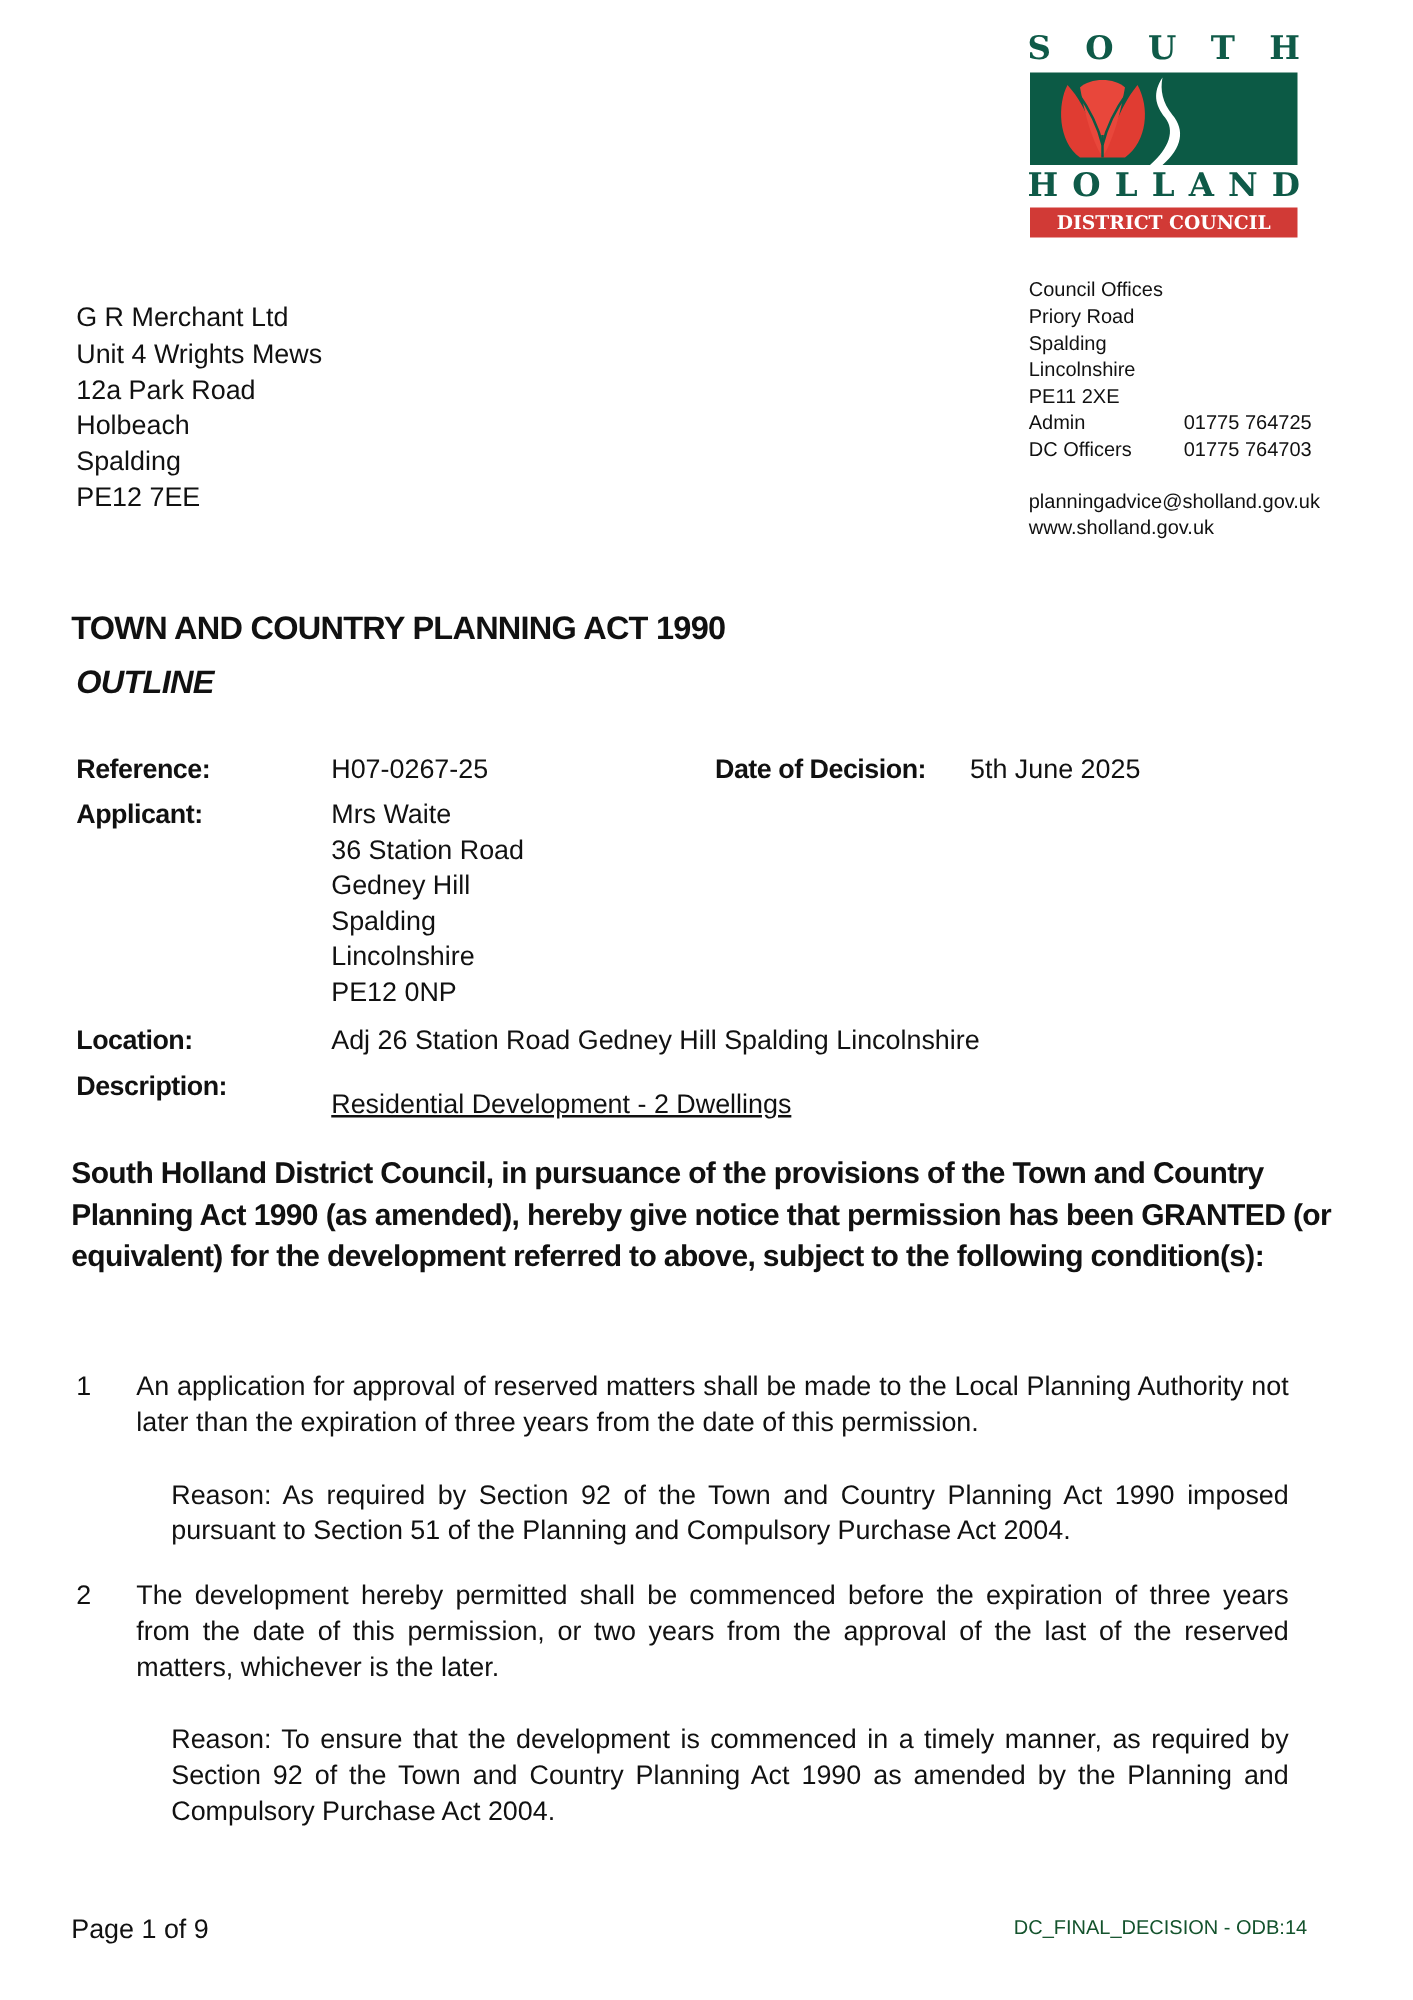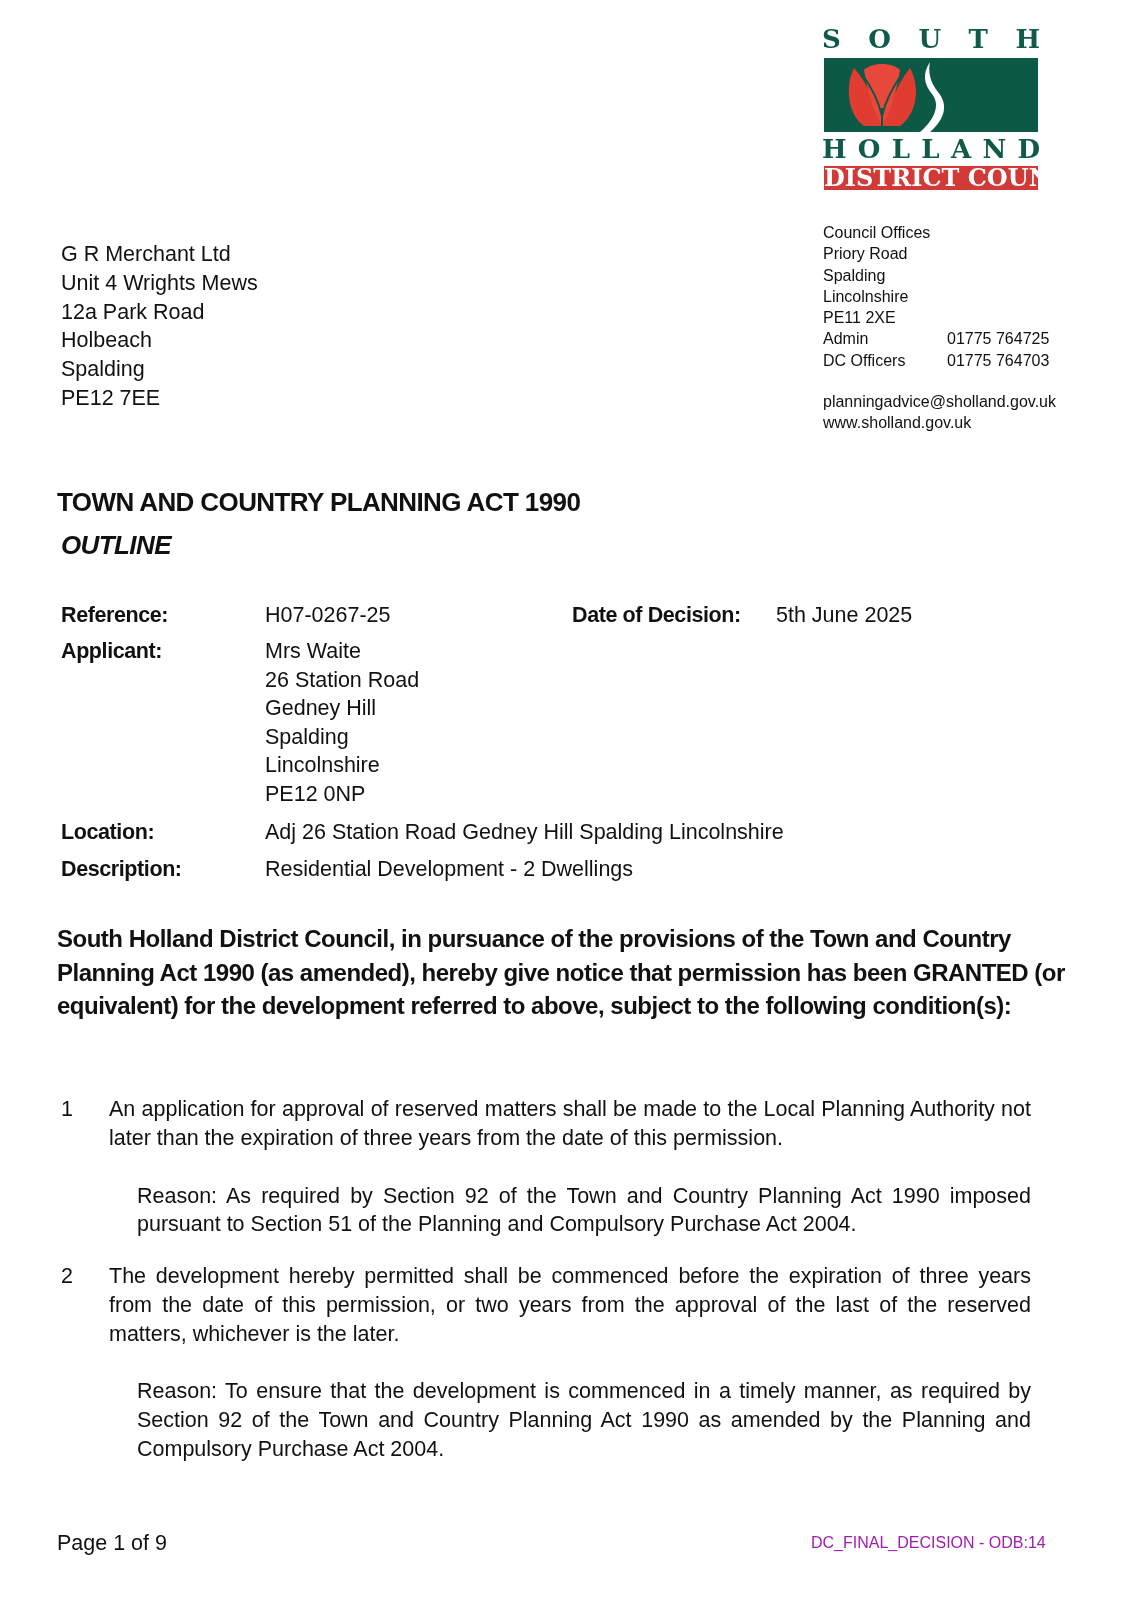--- a/index.html
+++ b/index.html
@@ -10,21 +10,21 @@
   
   .logo { left: 822px; top: 24px; width: 218px; height: 170px; }
   .logo-south { position: absolute; left: 0; top: 0; width: 218px; height: 30px;
                 display: flex; justify-content: space-between; font-family: "DejaVu Serif", serif;
                 font-weight: bold; font-size: 26px; color: #0f5a48; letter-spacing: 0; }
   .logo-band { position: absolute; left: 2px; top: 34px; width: 214px; height: 74px; background: #0c5a45; overflow: hidden; }
   .logo-holland { position: absolute; left: 0; top: 110px; width: 218px; height: 30px;
                   display: flex; justify-content: space-between; font-family: "DejaVu Serif", serif;
                   font-weight: bold; font-size: 26px; color: #0f5a48; }
   .logo-dc { position: absolute; left: 2px; top: 142px; width: 214px; height: 24px; background: #d13a36;
-             color: #fff; font-family: "DejaVu Serif", serif; font-weight: bold; font-size: 24px;
+             color: #fff; font-family: "DejaVu Serif", serif; font-weight: bold; font-size: 15px;
              text-align: center; line-height: 24px; letter-spacing: 0; white-space: nowrap; }
 
   
   .council { left: 823px; top: 222px; font-size: 16px; line-height: 21.3px; }
   .council .row { display: flex; }
   .council .row .k { width: 124px; }
   .council .gap { height: 20px; }
 
   
   .recipient { left: 61px; top: 240px; font-size: 21.5px; line-height: 28.8px; }
@@ -45,21 +45,21 @@
             line-height: 33.6px; letter-spacing: -0.5px; }
 
   
   .cond { left: 61px; width: 970px; font-size: 21.5px; line-height: 28.8px; }
   .cond .num { position: absolute; left: 0; top: 0; }
   .cond .body { margin-left: 48px; text-align: justify; }
   .cond .reason { margin-left: 76px; margin-top: 29px; text-align: justify; }
 
   
   .page-no { left: 57px; top: 1531px; font-size: 21.5px; }
-  .doc-code { left: 811px; top: 1534px; font-size: 16px; color: #a21caf; }
+  .doc-code { left: 811px; top: 1534px; font-size: 16px; color: #14532d; }
 </style>
 </head>
 <body>
 
 <div class="abs logo">
   <div class="logo-south">
     <span>S</span>
     <span>O</span>
     <span>U</span>
     <span>T</span>
@@ -128,32 +128,32 @@
   <div class="drow" style="top:0;">
     <span class="lbl">Reference:</span>
   </div>
   <div class="dval" style="top:0;">H07-0267-25</div>
   <div class="drow lbl" style="top:0;left:511px;">Date of Decision:</div>
   <div class="dval" style="top:0;left:715px;">5th June 2025</div>
 
   <div class="drow lbl" style="top:36px;">Applicant:</div>
   <div class="dval dval-lines" style="top:34px;">
     <div>Mrs Waite</div>
-    <div>26 Station Road</div>
+    <div>36 Station Road</div>
     <div>Gedney Hill</div>
     <div>Spalding</div>
     <div>Lincolnshire</div>
     <div>PE12 0NP</div>
   </div>
 
   <div class="drow lbl" style="top:217px;">Location:</div>
   <div class="dval" style="top:217px;">Adj 26 Station Road Gedney Hill Spalding Lincolnshire</div>
 
   <div class="drow lbl" style="top:254px;">Description:</div>
-  <div class="dval" style="top:254px;">Residential Development - 2 Dwellings</div>
+  <div class="dval" style="top:268px;text-decoration:underline;">Residential Development - 2 Dwellings</div>
 </div>
 
 <div class="abs notice">South Holland District Council, in pursuance of the provisions of the Town and Country Planning Act 1990 (as amended), hereby give notice that permission has been GRANTED (or equivalent) for the development referred to above, subject to the following condition(s):</div>
 
 <div class="abs cond" style="top:1095px;">
   <span class="num">1</span>
   <div class="body">An application for approval of reserved matters shall be made to the Local Planning Authority not later than the expiration of three years from the date of this permission.</div>
   <div class="reason">Reason: As required by Section 92 of the Town and Country Planning Act 1990 imposed pursuant to Section 51 of the Planning and Compulsory Purchase Act 2004.</div>
 </div>
 

